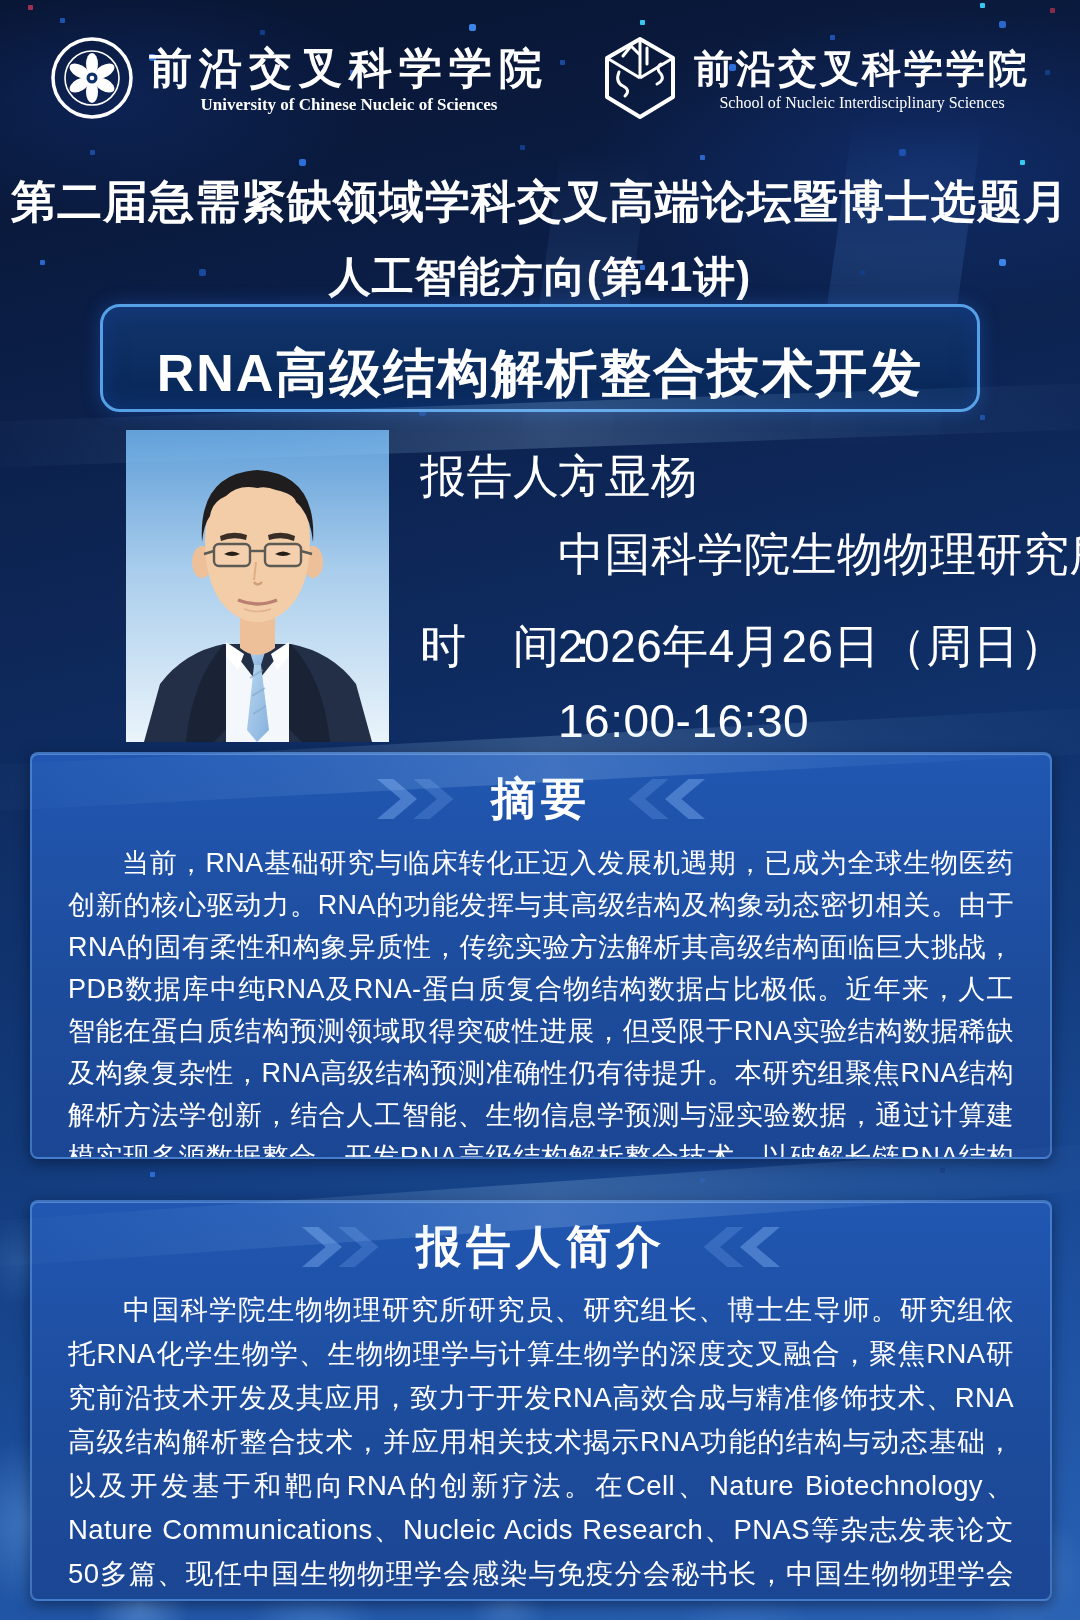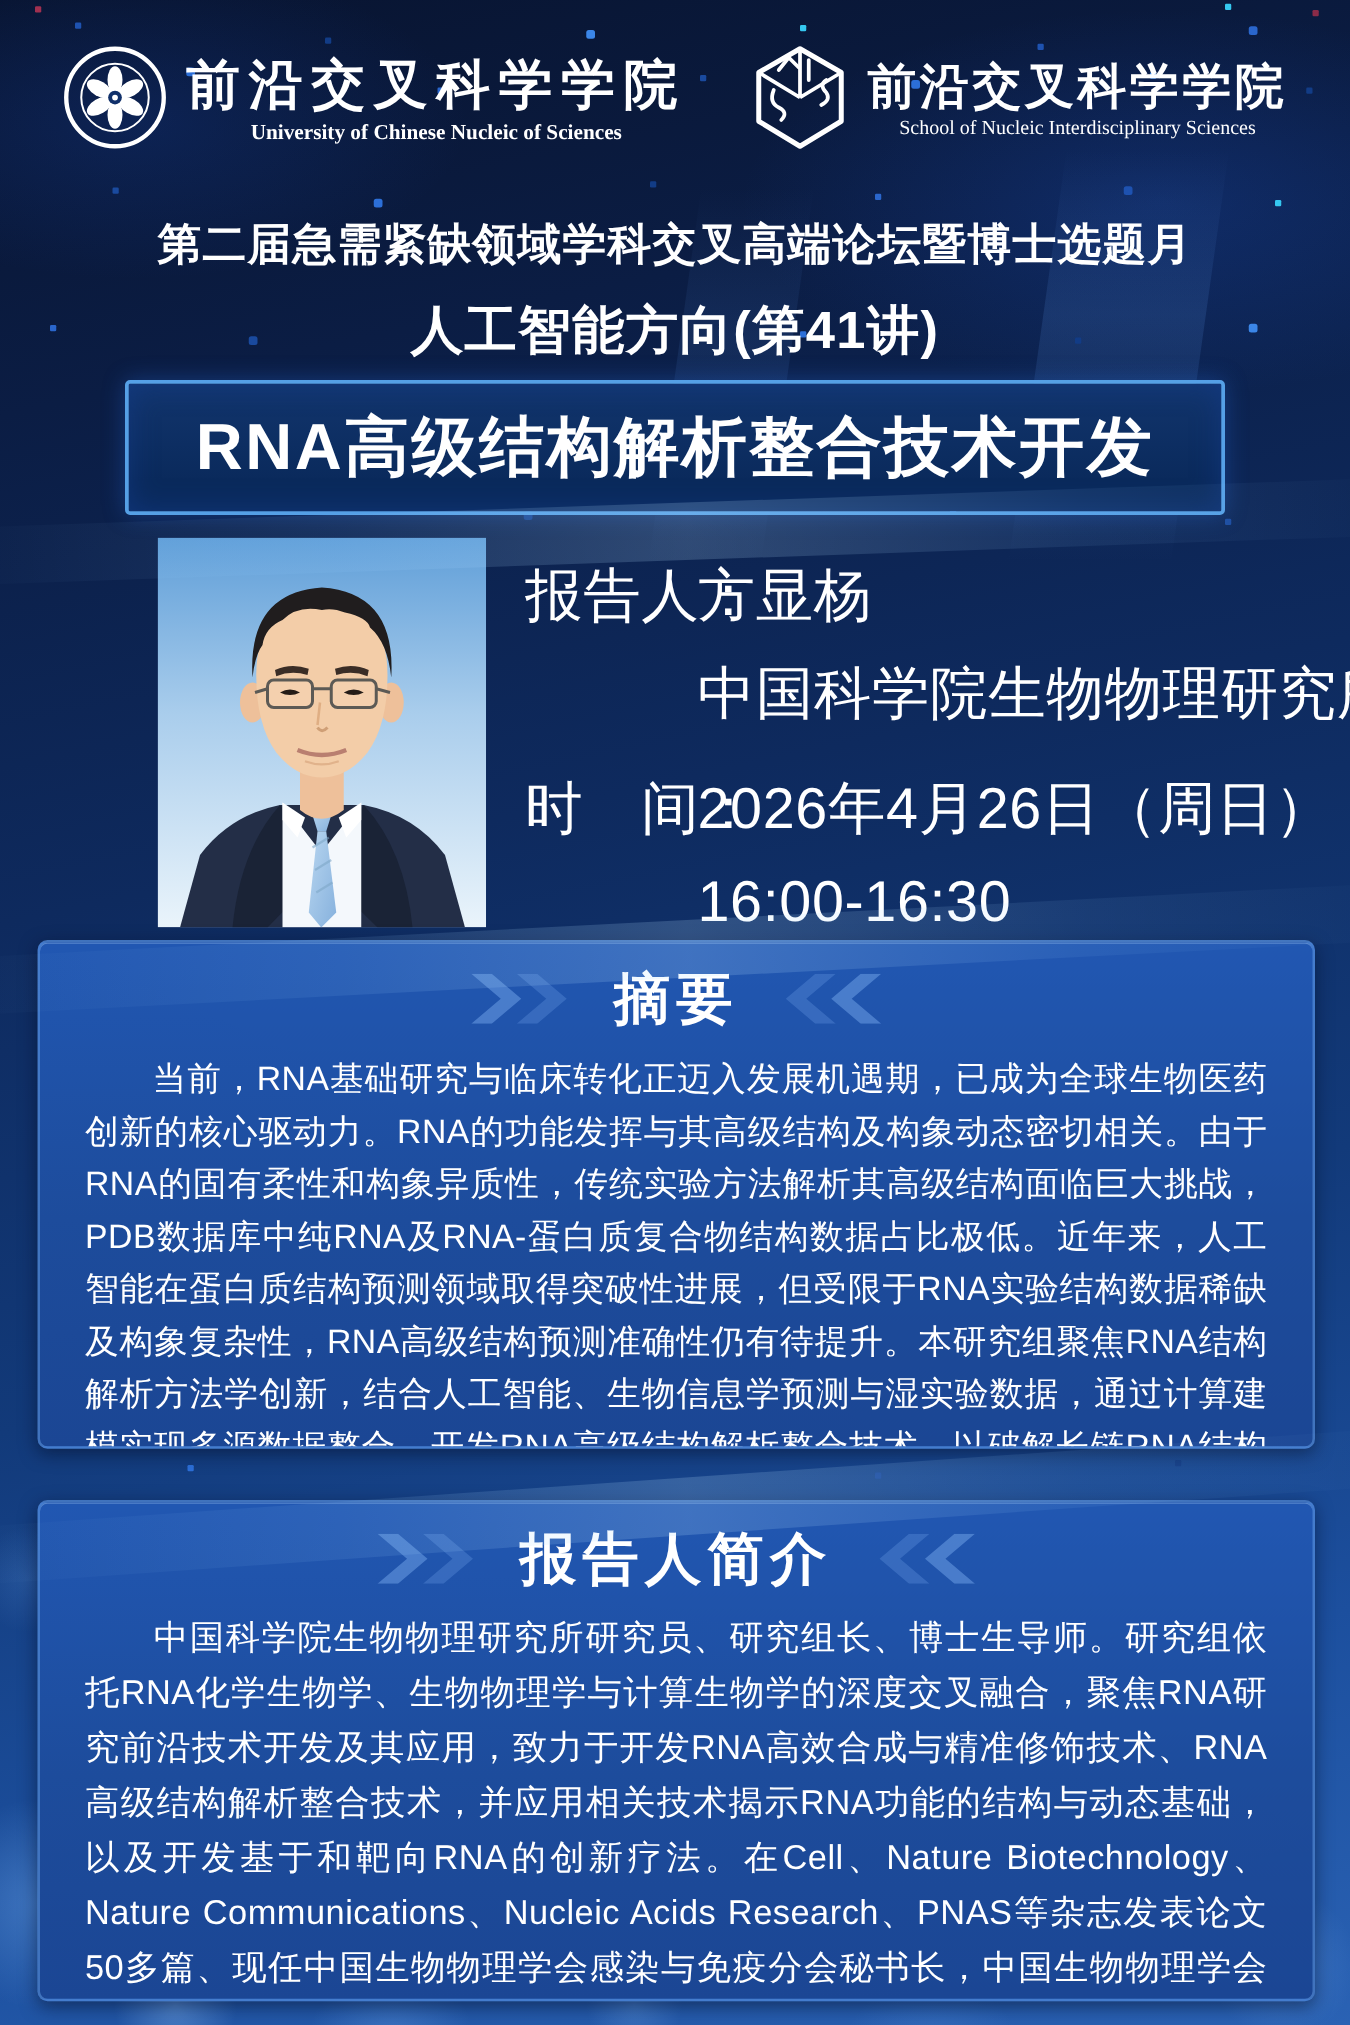--- a/index.html
+++ b/index.html
@@ -44,27 +44,27 @@
   
   .header{position:absolute;top:34px;left:0;right:0;display:flex;justify-content:center;align-items:center;gap:52px;z-index:4;}
   .logo-group{display:flex;align-items:center;gap:15px;}
   .logo-text{display:flex;flex-direction:column;align-items:center;}
   .logo-cn{font-size:43px;font-weight:700;letter-spacing:7px;white-space:nowrap;line-height:1.1;}
   .logo-cn.sais{font-size:39px;font-weight:600;letter-spacing:3px;}
   .logo-en{font-family:"Liberation Serif","DejaVu Serif",serif;font-size:17px;font-weight:700;white-space:nowrap;margin-top:3px;}
   .logo-en.sais{font-weight:400;font-size:16px;}
   
   .forum{position:absolute;top:172px;left:0;right:0;text-align:center;z-index:4;}
-  .forum-line1{font-size:35px;font-weight:700;letter-spacing:1px;white-space:nowrap;}
+  .forum-line1{font-size:45px;font-weight:700;letter-spacing:1px;white-space:nowrap;}
   .forum-line2{font-size:42px;font-weight:700;margin-top:17px;letter-spacing:1px;}
   
   .lecture-box{position:absolute;left:100px;right:100px;top:304px;height:102px;z-index:5;
-    border:3px solid var(--title-box-border,#55a0e6);border-radius:4px;
+    border:3px solid var(--title-box-border,#55a0e6);border-radius:20px;
     background:linear-gradient(180deg,#12356d 0%,var(--title-box-bg,#0a2a5c) 75%);
-    display:flex;align-items:center;justify-content:center;
+    display:flex;align-items:flex-end;justify-content:center;
     box-shadow:0 0 18px rgba(40,110,220,.35), inset 0 0 22px rgba(20,60,140,.6);}
   .lecture-title{font-size:52px;font-weight:700;letter-spacing:2px;white-space:nowrap;}
   
   .photo{position:absolute;left:126px;top:430px;width:263px;height:312px;z-index:4;overflow:hidden;}
   .photo svg{display:block;width:100%;height:100%;}
   .details{position:absolute;left:420px;top:446px;right:30px;z-index:4;font-size:46px;letter-spacing:.5px;}
   .info-line{display:flex;white-space:nowrap;}
   .info-label{width:138px;flex:none;}
   .indent{margin-left:138px;white-space:nowrap;}
   .gap-s{margin-top:16px;} .gap-m{margin-top:30px;} .gap-l{margin-top:34px;}

